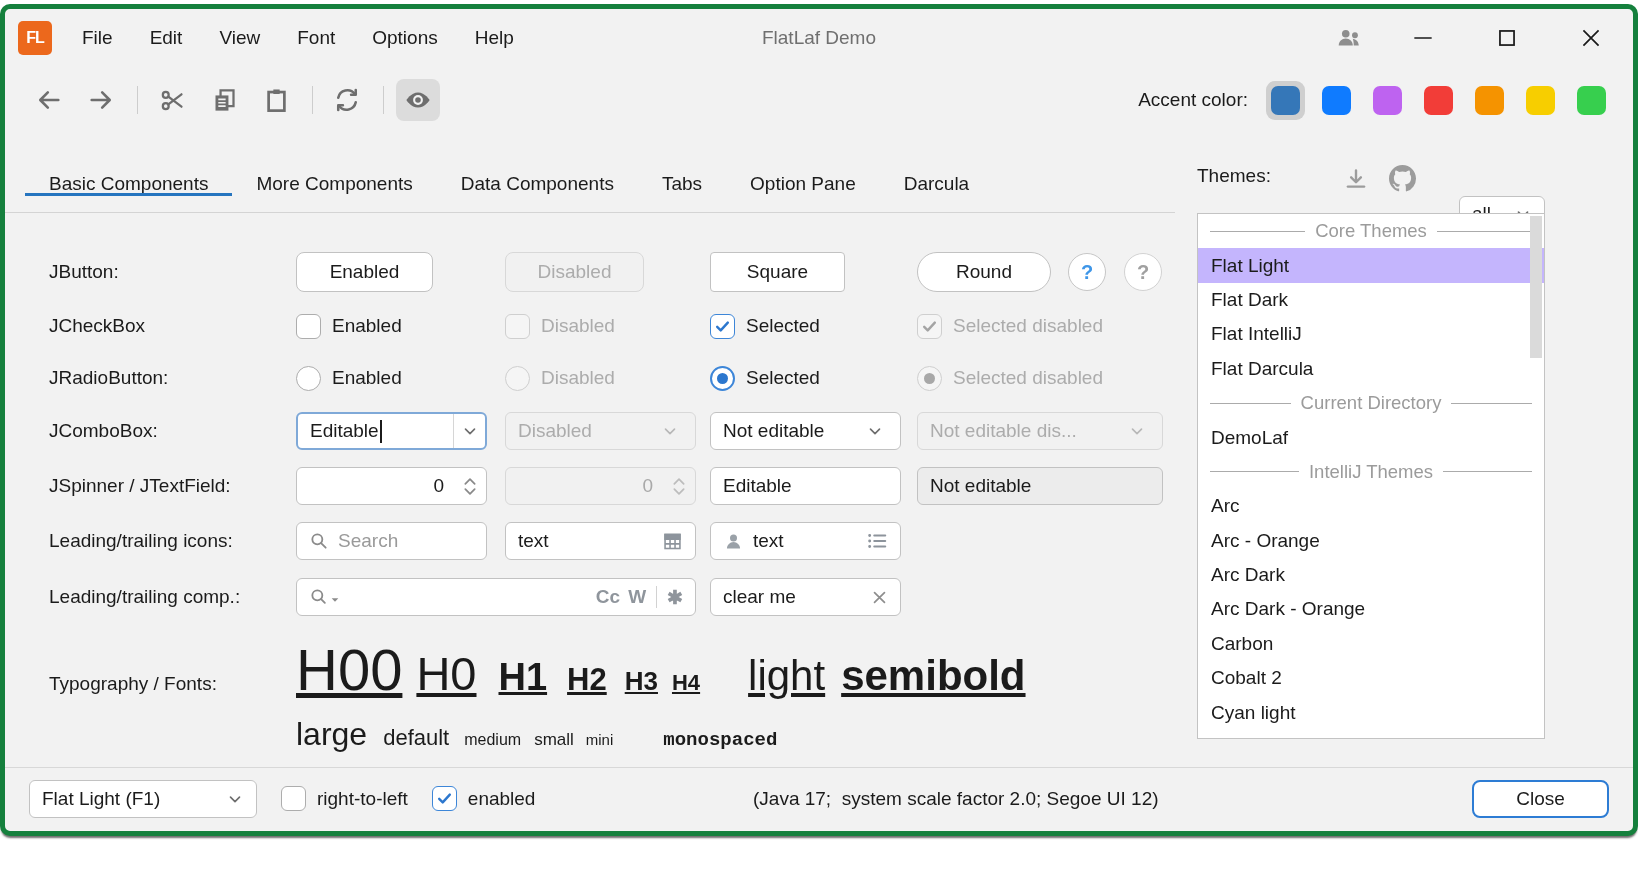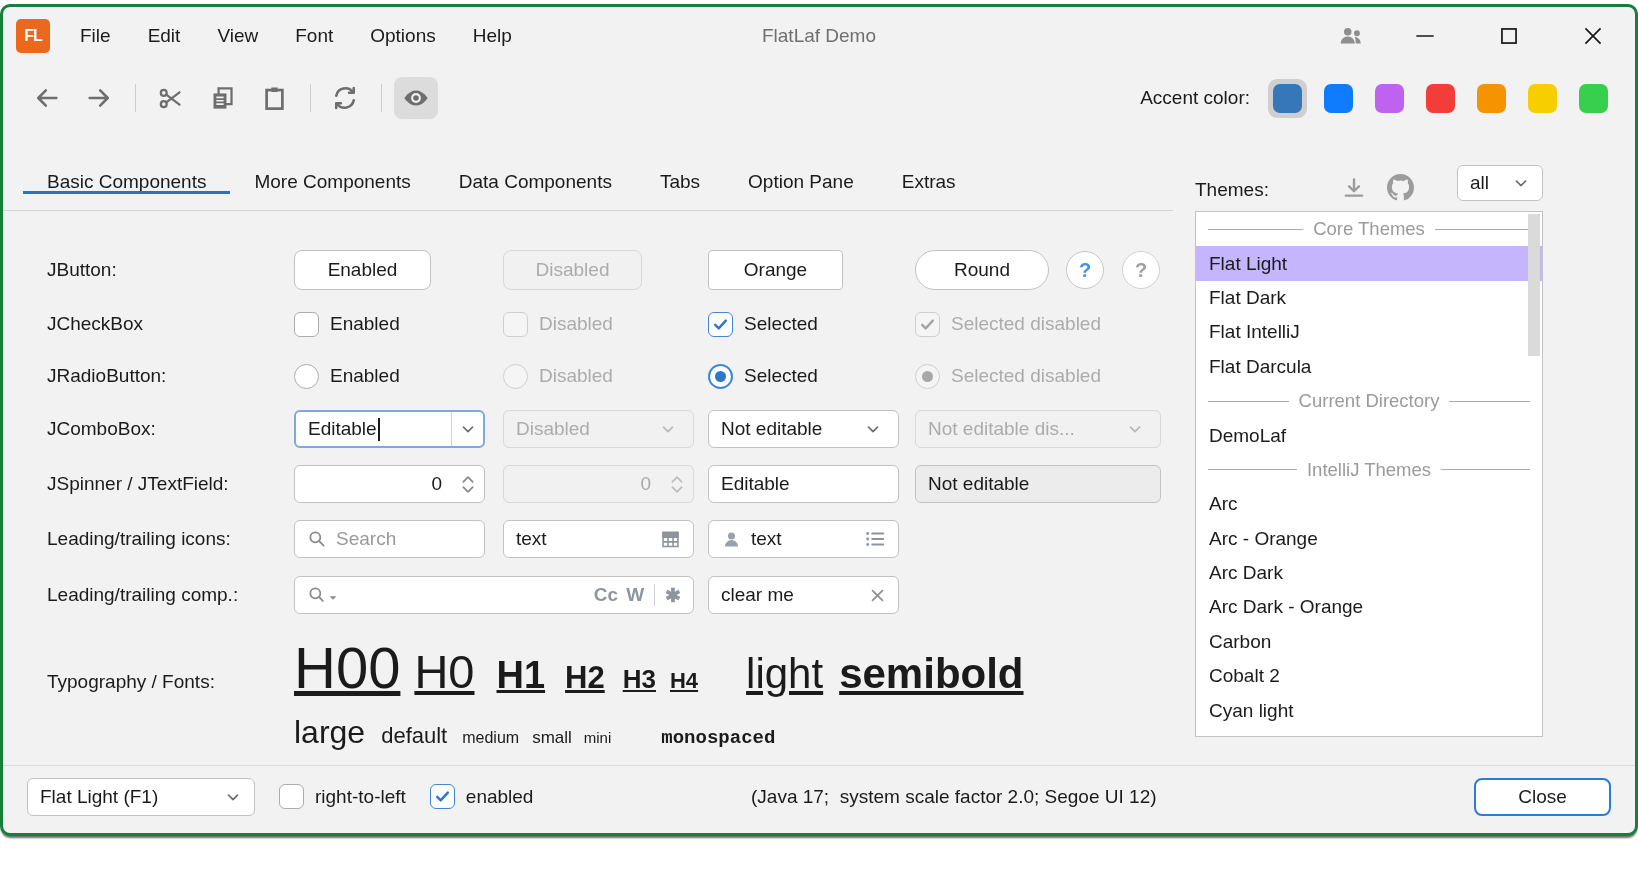--- a/index.html
+++ b/index.html
@@ -1,19 +1,19 @@
 <!DOCTYPE html>
 <html><head>
 <meta charset="utf-8">
 <style>
   * { box-sizing: border-box; margin: 0; padding: 0; }
   html,body { width:1638px; height:869px; background:#ffffff; font-family:"Liberation Sans",sans-serif; }
   .window {
     position:absolute; left:0; top:4px; width:1638px; height:832px;
-    background:#F2F2F2; border:3px solid #15803d; border-radius:10px;
+    background:#F2F2F2; border:5px solid #15803d; border-radius:10px;
     overflow:hidden; font-size:19px; color:#1B1B1B;
     box-shadow:0 3px 2px -1px rgba(60,60,60,.75);
   }
   
   .titlebar { position:absolute; top:0; left:0; width:100%; height:58px; display:flex; align-items:center; }
   .logo { width:34px; height:34px; margin-left:13px; border-radius:5px; background:#EC681C; color:#fff;
           font-weight:bold; font-size:16px; display:flex; align-items:center; justify-content:center; letter-spacing:-1px; }
   .menus { display:flex; margin-left:30px; gap:37px; }
   .menu-item { cursor:default; }
   .window-title { position:absolute; left:0; right:0; text-align:center; color:#6F6F6F; pointer-events:none; }
@@ -28,21 +28,21 @@
   .accent { margin-left:auto; display:flex; align-items:center; gap:12px; }
   .accent-label { margin-right:6px; }
   .swatch-wrap { padding:5px; border-radius:9px; }
   .swatch-wrap.selected { background:#CFCFCF; }
   .swatch { width:29px; height:29px; border-radius:7px; }
   
   .tabbar { position:absolute; top:146px; left:0; width:1170px; height:58px; display:flex; padding-left:20px; border-bottom:1px solid #D4D4D4;align-items:center; }
   .tab { display:flex; align-items:center; padding:0 24px; position:relative; cursor:default; }
   .tab.active::after { content:""; position:absolute; left:0; right:0; bottom:-1px; height:3px; background:#2675BF; }
   
-  .themes-header { position:absolute; top:156px; left:1192px; width:348px; height:38px; display:flex; align-items:flex-end;gap:27px; }
+  .themes-header { position:absolute; top:156px; left:1192px; width:348px; height:38px; display:flex; align-items:flex-start;gap:27px; }
   .th-icons { margin-left:auto; display:flex; align-items:center; gap:20px; margin-right:16px; }
   .combo { background:#fff; border:1px solid #C2C2C2; border-radius:6px; height:38px; display:flex; align-items:center; padding:0 12px; }
   .combo .chev { margin-left:auto; display:flex; }
   .all-combo { width:86px; height:36px;margin-top:31px; }
   .themes-list { position:absolute; left:1192px; top:204px; width:348px; height:526px; background:#fff; border:1px solid #C3C3C3; overflow:hidden; }
   .theme-item { height:34.4px; display:flex; align-items:center; padding:0 13px; }
   .theme-item.selected { background:#c4b5fd; }
   .theme-sep { height:34.4px; display:flex; align-items:center; color:#9B9B9B; padding:0 12px; font-size:18.5px; }
   .theme-sep .line { flex:1; height:1px; background:#ABABAB; }
   .theme-sep .sep-label { margin:0 10px; white-space:nowrap; }
@@ -232,21 +232,21 @@
         </div>
     </div>
   </div>
 
   <div class="tabbar" id="tabs">
       <div class="tab active">Basic Components</div>
       <div class="tab">More Components</div>
       <div class="tab">Data Components</div>
       <div class="tab">Tabs</div>
       <div class="tab">Option Pane</div>
-      <div class="tab">Extras</div>
+      <div class="tab">Darcula</div>
     </div>
 
   <div class="themes-header">
     <span>Themes:</span>
     <div class="th-icons">
       <span>
         <svg width="26" height="26" viewBox="0 0 24 24" fill="none" stroke="#9C9C9C" stroke-width="2.2" stroke-linecap="round" stroke-linejoin="round">
           <path d="M12 4v10M7.5 10.5L12 15l4.5-4.5"></path>
             <path d="M4.5 19h15"></path>
           </svg>
@@ -301,21 +301,21 @@
 
   <div class="row r-button">
     <span class="row-label">JButton:</span>
     <div class="cell cA" style="width:137px">
         <div class="btn">Enabled</div>
       </div>
     <div class="cell cB" style="width:139px">
         <div class="btn disabled">Disabled</div>
       </div>
     <div class="cell cC" style="width:135px">
-        <div class="btn square">Orange</div>
+        <div class="btn square">Square</div>
       </div>
     <div class="cell cD" style="width:134px">
         <div class="btn round">Round</div>
       </div>
     <div class="help" style="left:1063px">?</div>
     <div class="help disabled" style="left:1119px">?</div>
   </div>
 
   <div class="row r-check">
     <span class="row-label">JCheckBox</span>

